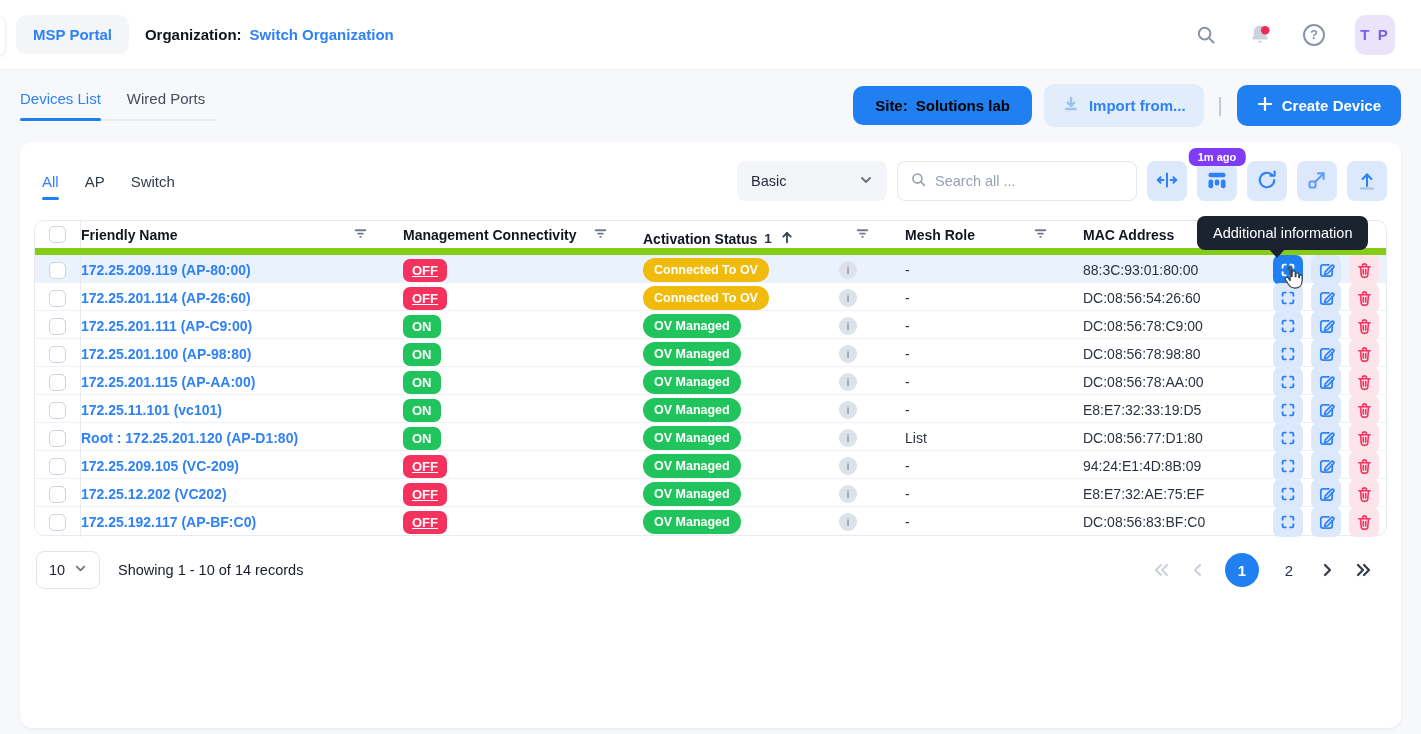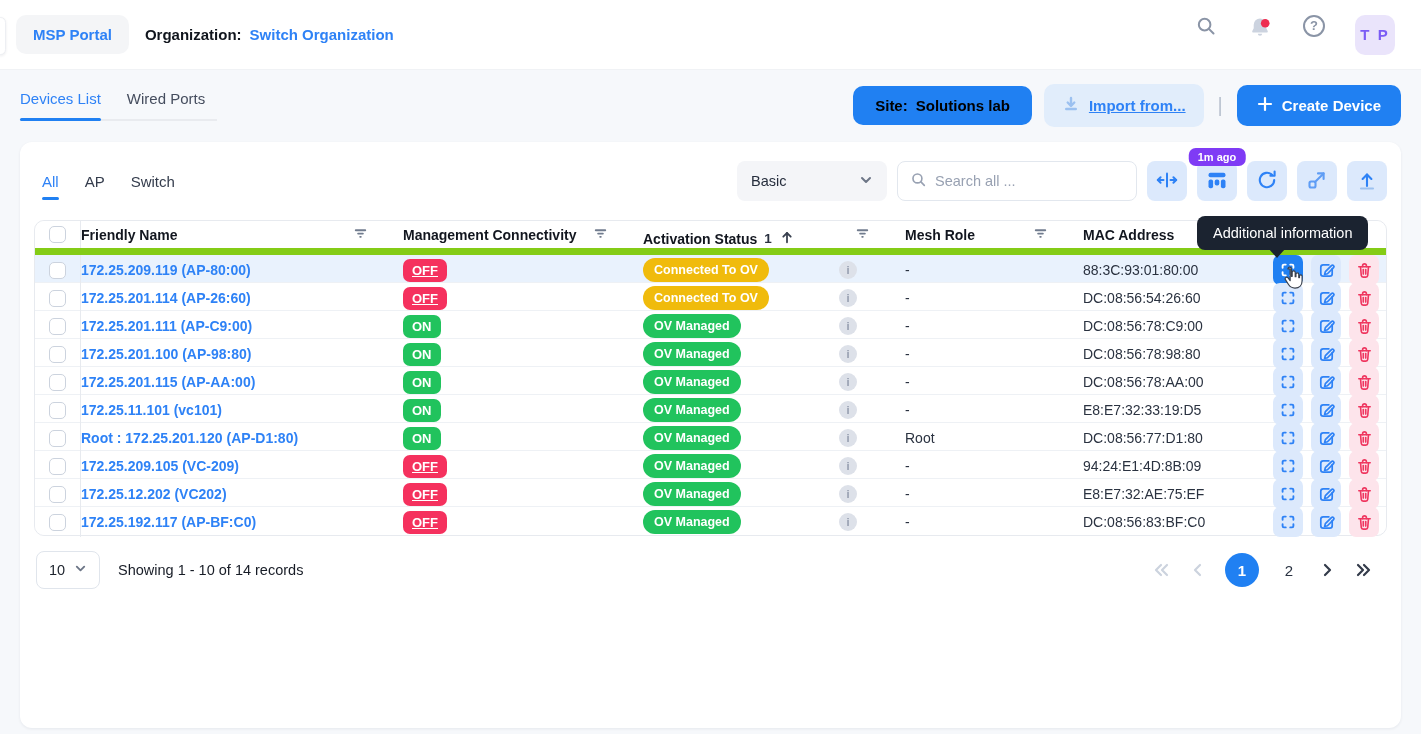--- a/index.html
+++ b/index.html
@@ -10,42 +10,42 @@
   
   .topbar { position:absolute; top:0; left:0; right:0; height:70px; background:#fff;
     border-bottom:1px solid #f0f2f5; display:flex; align-items:center; padding:0 26px 0 16px; z-index:5; }
   .edge-sliver { position:absolute; left:-5px; top:17px; width:11px; height:38px; background:#fff;
     border:1px solid #edeff3; border-radius:8px; box-shadow:0 1px 3px rgba(20,30,50,.08); }
   .brand-chip { background:#f4f5f7; color:var(--link_blue,#2e82f6); font-weight:700; font-size:15px;
     padding:11px 17px; border-radius:10px; cursor:pointer; }
   .org-label { font-weight:700; font-size:15px; color:#10151d; margin-left:16px; }
   .org-link { font-weight:700; font-size:15px; color:var(--link_blue,#2e82f6); margin-left:8px; cursor:pointer; }
   .top-spacer { flex:1; }
-  .top-icons { display:flex; align-items:flex-start; gap:30px; }
+  .top-icons { display:flex; align-items:center; gap:30px; }
   .icon-btn { cursor:pointer; display:flex; align-items:center; justify-content:center; position:relative; }
   .help-circle { width:22px; height:22px; border:2px solid #8a94a6; border-radius:50%;
     color:#8a94a6; font-weight:700; font-size:13px; display:flex; align-items:center; justify-content:center; }
   .help-circle::after { content:"?"; }
   .avatar { width:40px; height:40px; border-radius:10px; background:var(--avatar_bg,#eae4fb);
     color:var(--avatar_purple,#7b5cf5); font-weight:700; font-size:15px; letter-spacing:2px;
     display:flex; align-items:center; justify-content:center; cursor:pointer; }
 
   
   .navrow { position:absolute; top:70px; left:0; right:0; height:70px; display:flex;
     align-items:center; padding:0 20px; }
   .nav-tabs { display:flex; gap:26px; border-bottom:2px solid #e9ebef; padding:0 12px 12px 0; position:relative; }
   .nav-tab { font-size:15px; font-weight:500; color:#454d5e; cursor:pointer; position:relative; }
   .nav-tab.active { color:var(--link_blue,#2e82f6); }
   .nav-tab.active::after { content:""; position:absolute; left:0; bottom:-14px; height:3px; width:100%;
     background:var(--primary_blue,#2080f2); border-radius:2px; }
   .nav-actions { margin-left:auto; display:flex; align-items:center; gap:12px; }
   .btn { border:none; border-radius:10px; font-size:15px; font-weight:700; cursor:pointer;
     display:flex; align-items:center; font-family:inherit; }
   .site-btn { background:var(--primary_blue,#2080f2); color:#000000; padding:11px 22px; gap:8px; }
-  .import-btn { background:#e1edfb; color:var(--link_blue,#2e82f6); padding:11px 18px; gap:9px;text-decoration:underline; }
+  .import-btn { background:#e1edfb; color:var(--link_blue,#2e82f6); padding:11px 18px; gap:9px; }
   .nav-sep { color:#b9c2cf; font-size:20px; font-weight:300; margin:0 2px; }
   .create-btn { background:var(--primary_blue,#2080f2); color:#fff; padding:11px 20px; gap:9px; }
 
   
   .card { position:absolute; left:20px; right:20px; top:142px; bottom:6px; background:#fff;
     border-radius:12px; box-shadow:0 1px 3px rgba(20,30,50,.07); padding:0 14px; }
   .toolbar { height:78px; display:flex; align-items:center; }
   .ftabs { display:flex; gap:26px; margin-left:8px; }
   .ftab { font-size:15px; font-weight:500; color:#343c4c; cursor:pointer; position:relative; }
   .ftab.active { color:var(--link_blue,#2e82f6); }
@@ -560,21 +560,21 @@
         <div class="grid row">
     <div class="checkcell">
             <div class="checkbox"></div>
           </div>
     <div><span class="name">Root : 172.25.201.120 (AP-D1:80)</span></div>
     <div><span class="badge b-on">ON</span></div>
     <div class="actcell">
       <span class="badge2 b-green">OV Managed</span>
       <span class="info"></span>
     </div>
-    <div><span class="meshtxt">Root</span></div>
+    <div><span class="meshtxt">List</span></div>
     <div><span class="mactxt">DC:08:56:77:D1:80</span></div>
     <div class="actionscell">
       <button class="abtn a-expand">
         <svg width="18" height="18" viewBox="0 0 20 20" fill="none" stroke="currentColor" stroke-width="2.1" stroke-linecap="round">
           <path d="M4 7.5V5.5A1.5 1.5 0 0 1 5.5 4h2"></path>
           <path d="M12.5 4h2A1.5 1.5 0 0 1 16 5.5v2"></path>
           <path d="M16 12.5v2a1.5 1.5 0 0 1-1.5 1.5h-2"></path>
           <path d="M7.5 16h-2A1.5 1.5 0 0 1 4 14.5v-2"></path>
         </svg>
 

